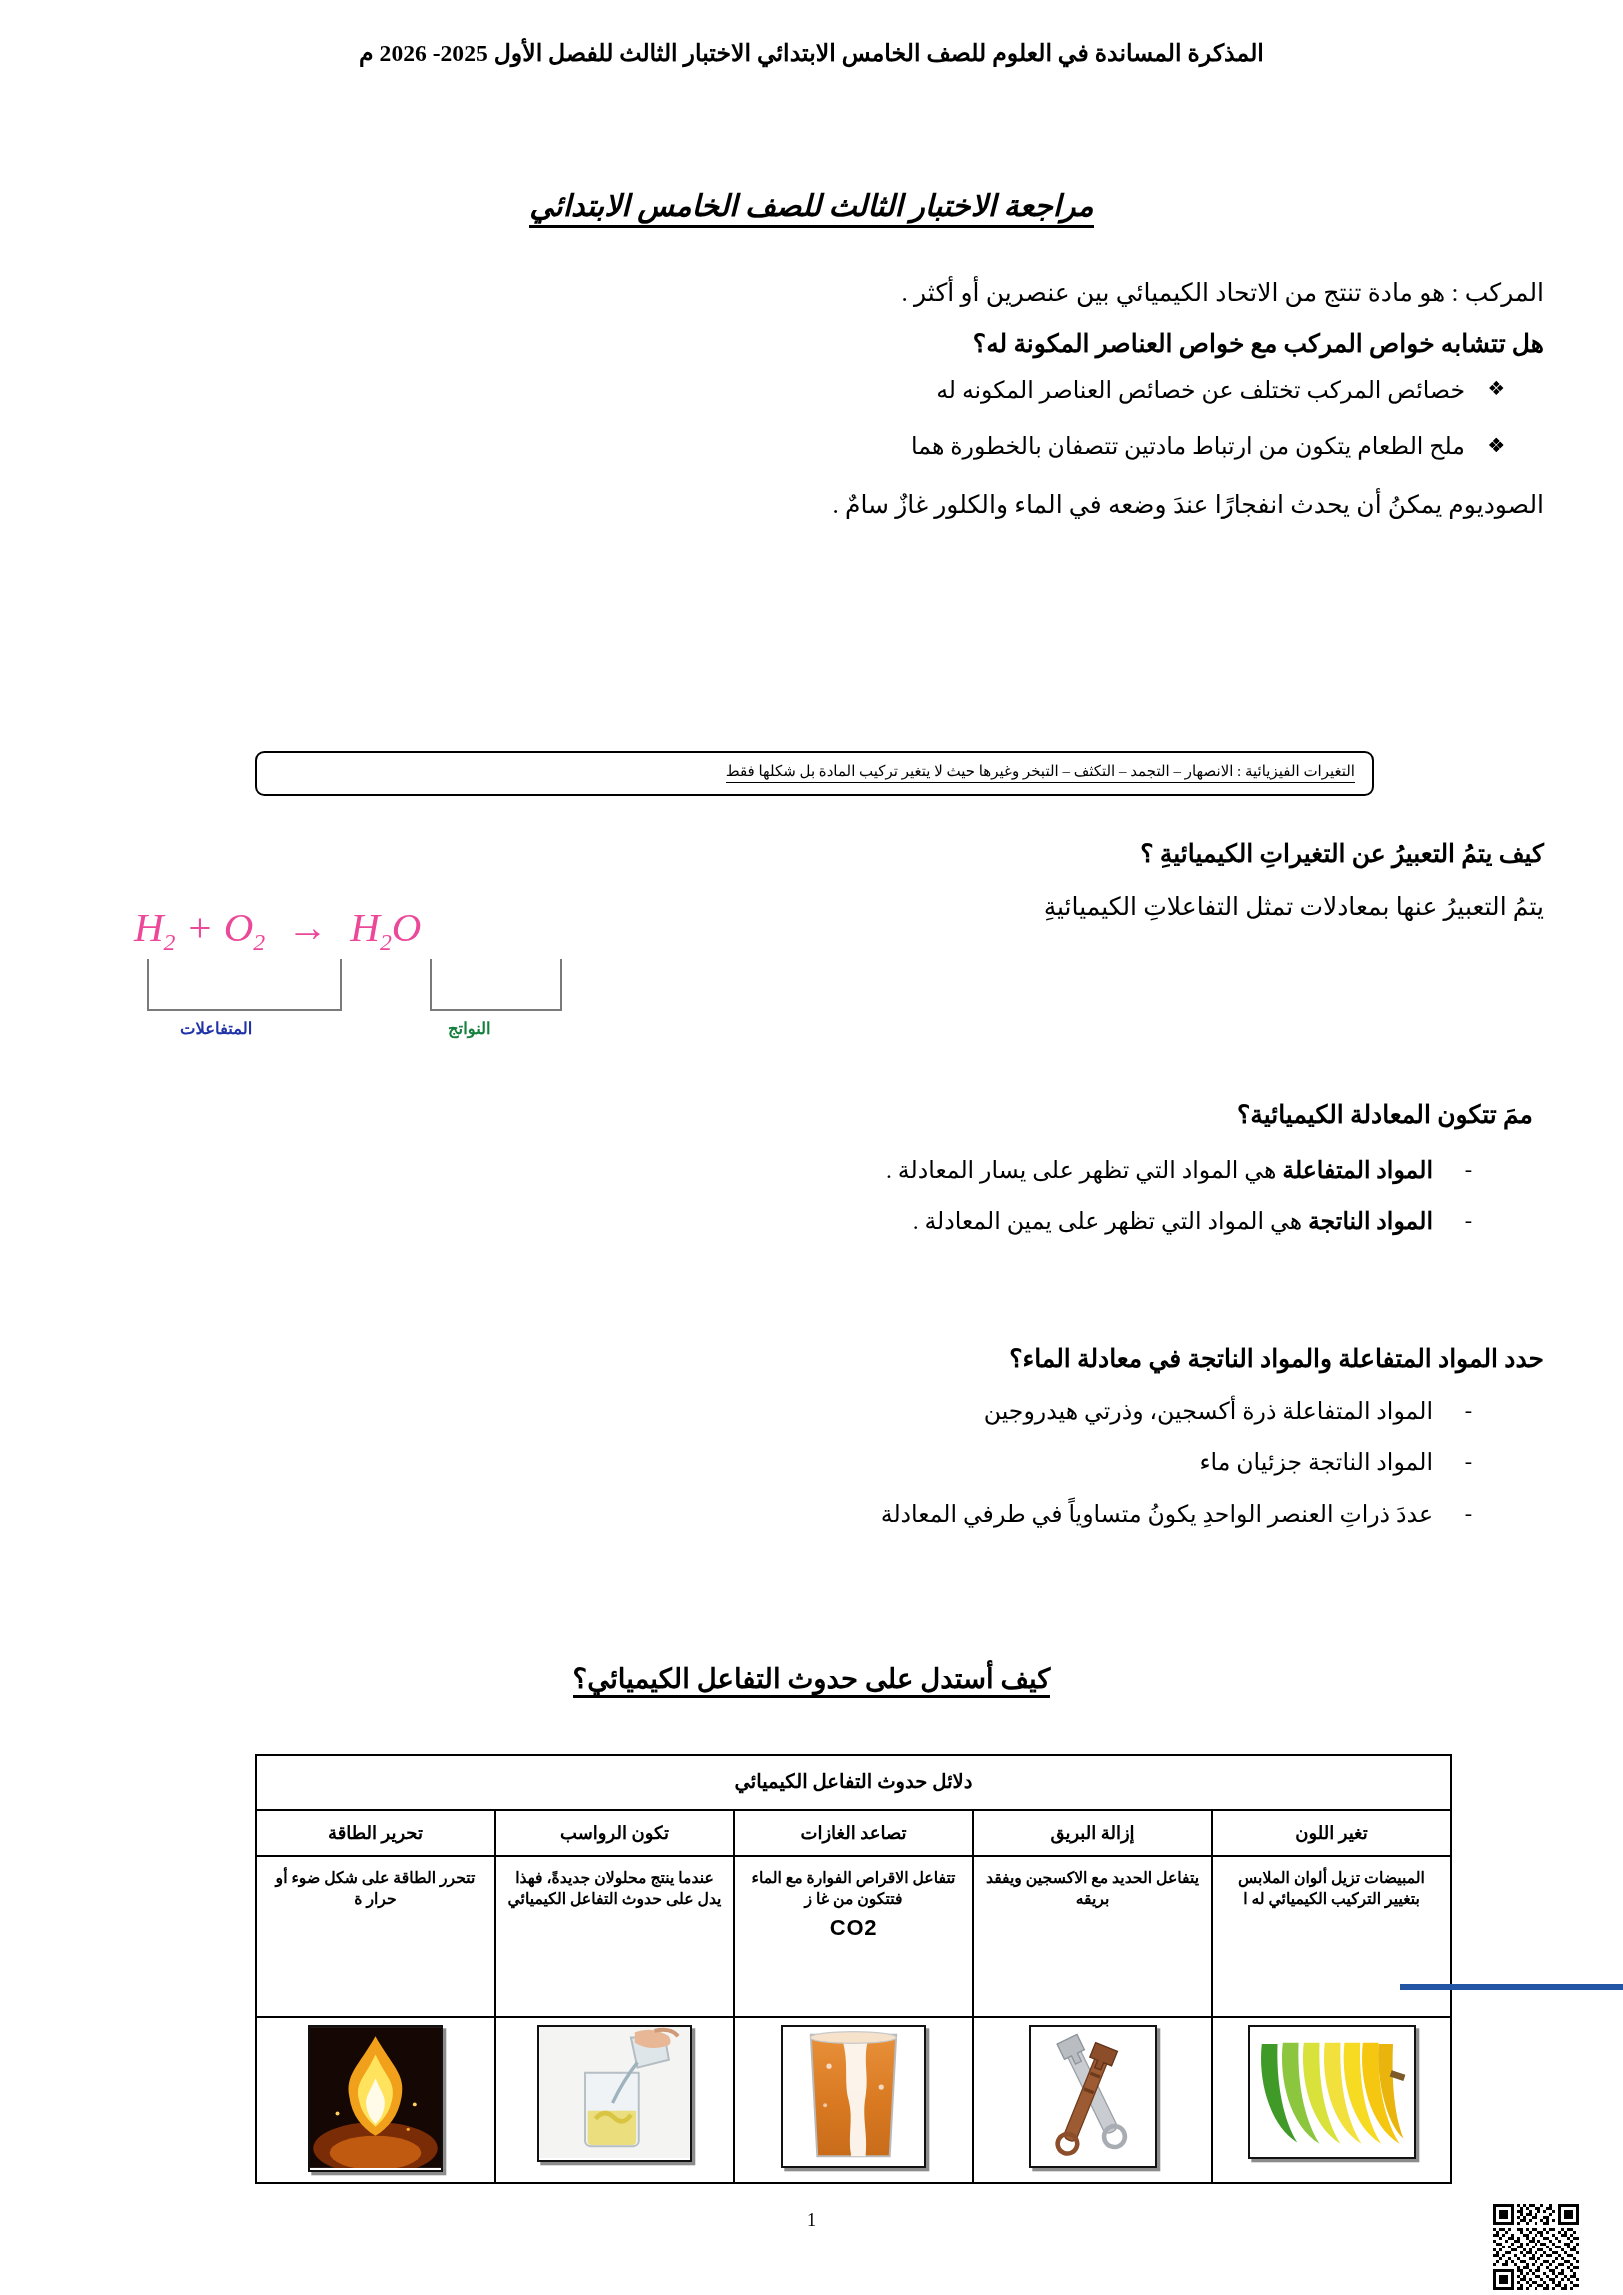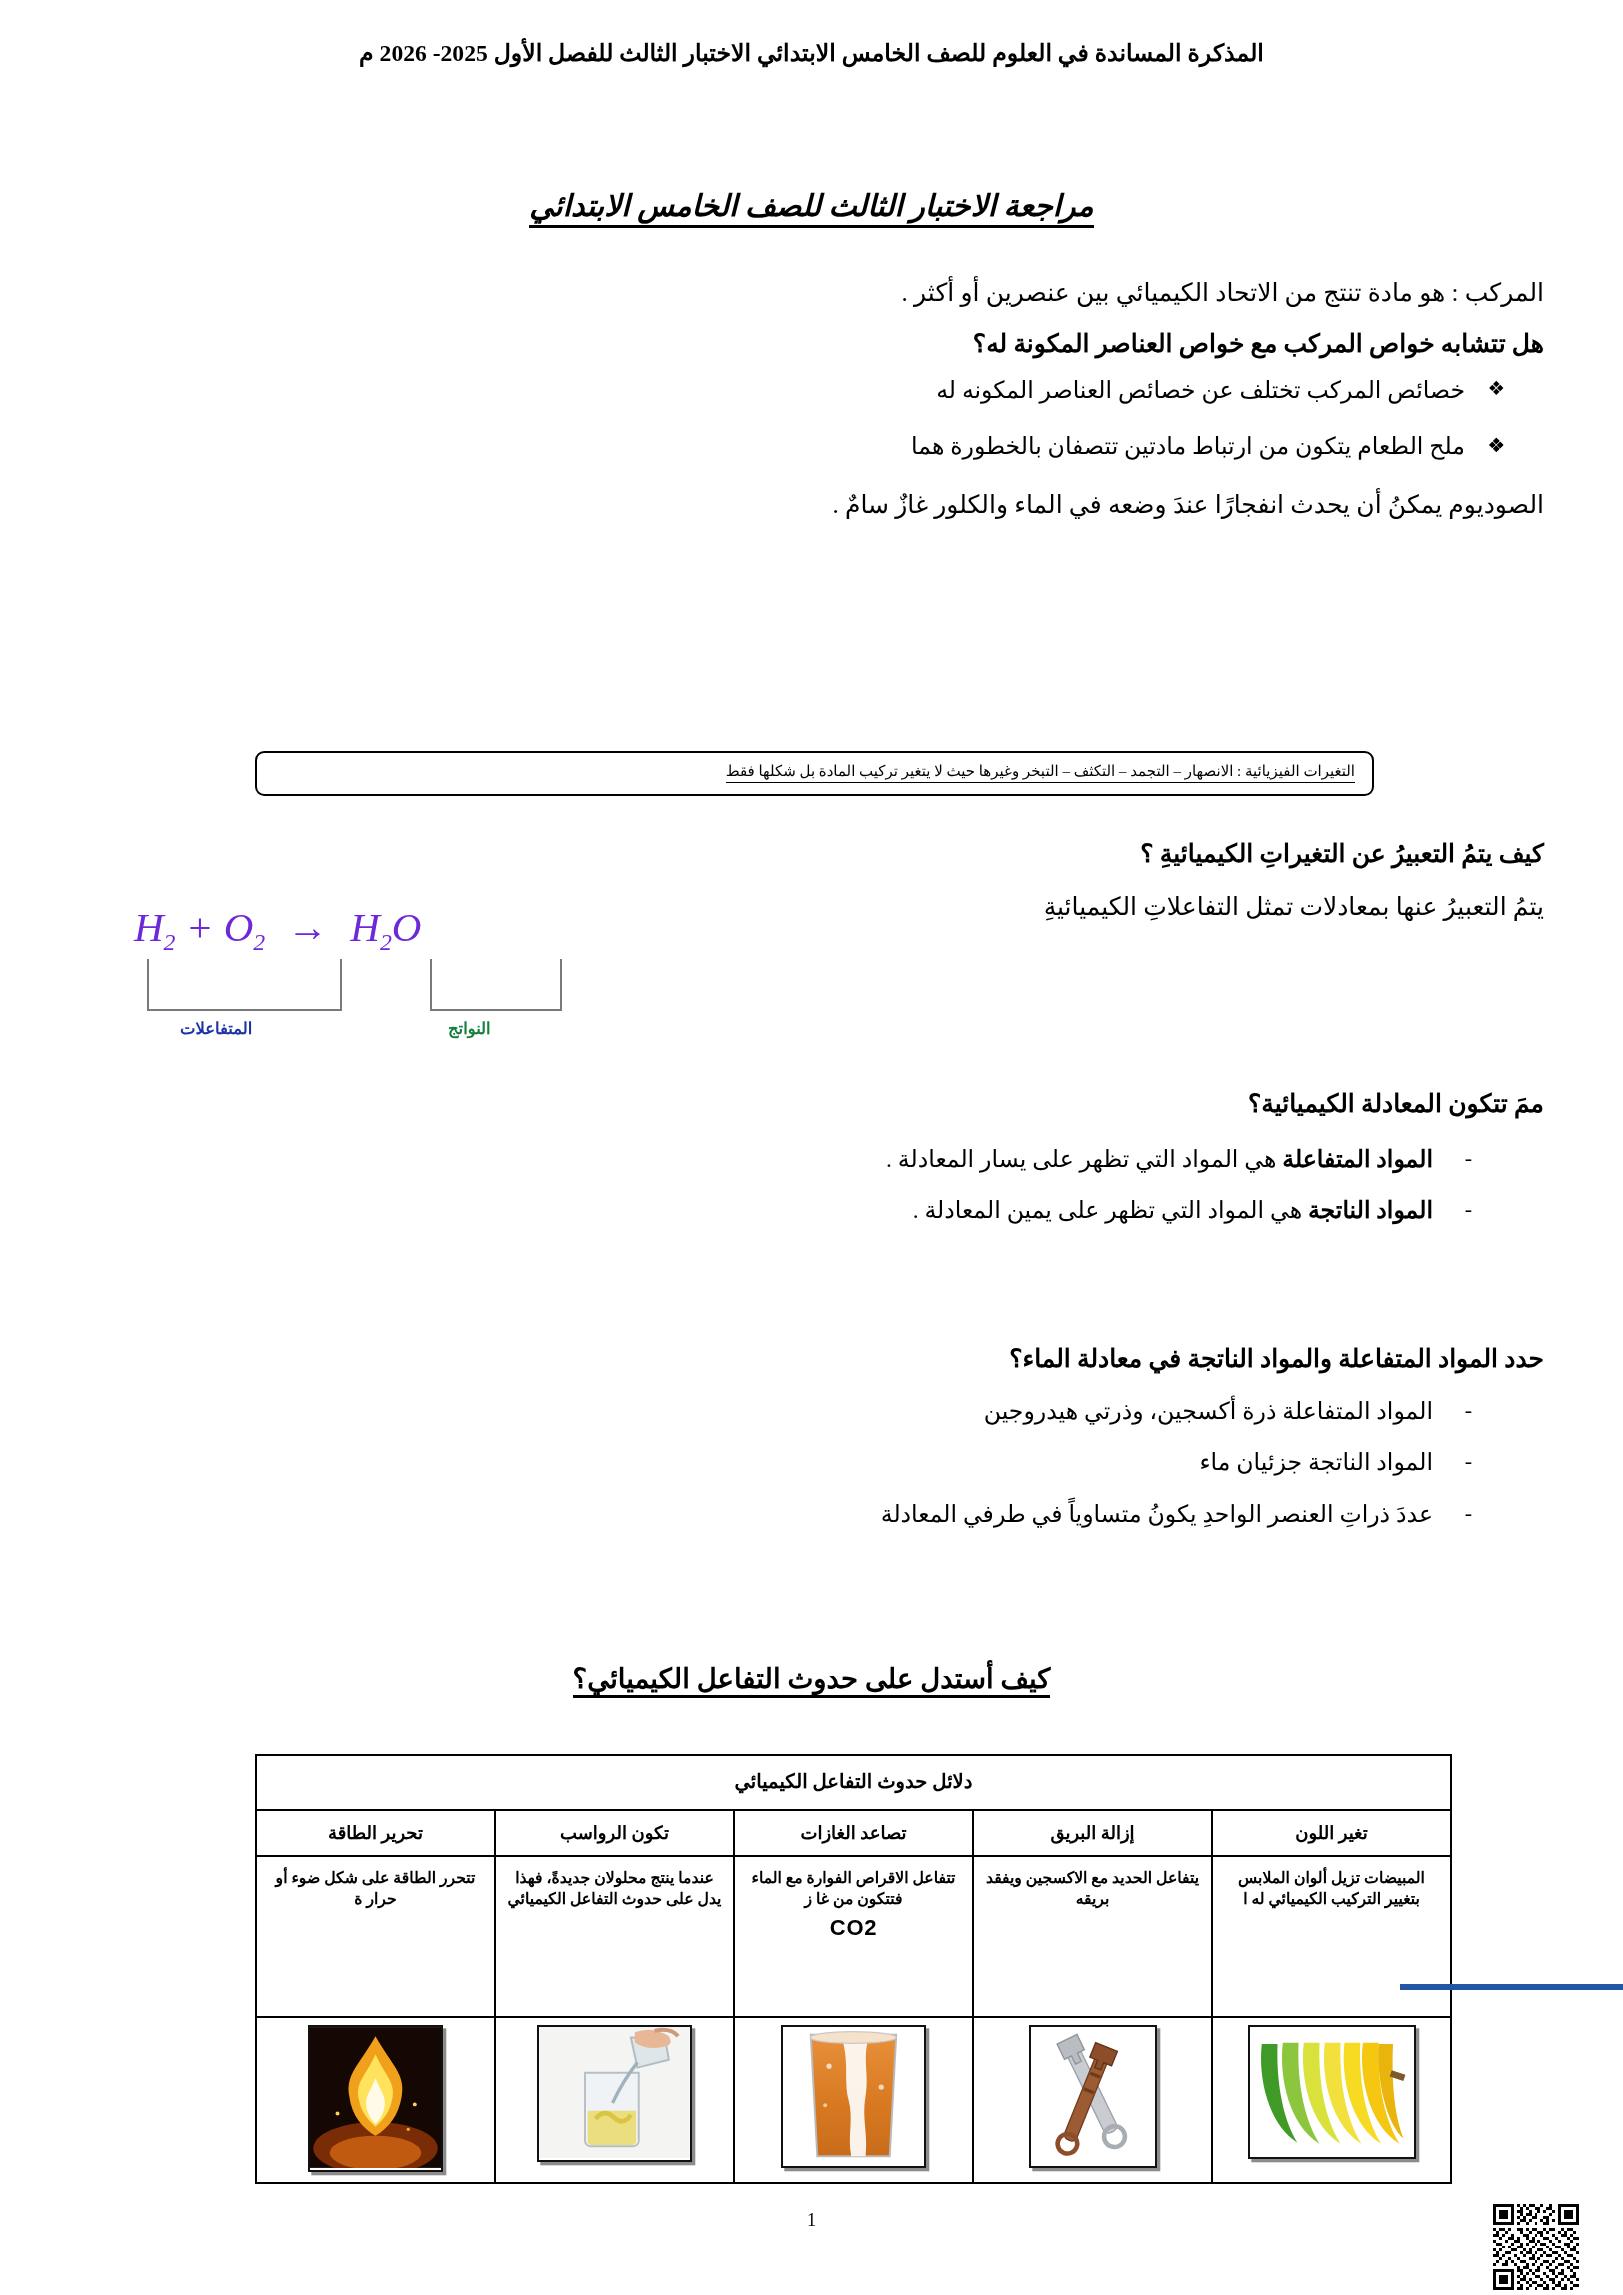--- a/index.html
+++ b/index.html
@@ -72,21 +72,21 @@
   }
   .note-box .note-text{
     font-size:15px; text-align:right; line-height:1.3;
     border-bottom:1.3px solid #000; display:inline-block;
   }
 
   
   .eq-figure{ position:absolute; left:108px; top:903px; width:497px; height:190px; }
   .eq-line{
     font-family:"Liberation Serif", serif; font-style:italic;
-    font-size:41px; color:#6d28d9; direction:ltr; text-align:left;
+    font-size:41px; color:#ec4899; direction:ltr; text-align:left;
     padding-right:0; padding-left:0; margin-left:26px; white-space:nowrap;
   }
   .eq-line sub{ font-size:0.58em; font-style:italic; }
   .eq-arrow{ font-style:normal; padding:0 11.8px; }
   .brackets{ position:relative; height:60px; margin-top:2.6px; direction:ltr; }
   .bracket{
     position:absolute; top:0; height:50px;
     border-left:2px solid #7a7a7a; border-right:2px solid #7a7a7a;
     border-bottom:2px solid #7a7a7a;
   }
@@ -209,21 +209,21 @@
       <div class="bracket bk-react"></div>
       <div class="bracket bk-prod"></div>
     </div>
     <div class="eq-labels">
       <span class="eq-lab react">المتفاعلات</span>
       <span class="eq-lab prod">النواتج</span>
     </div>
   </div>
 
   <div style="position:absolute; top:1086px; right:79px; left:79px;">
-    <p class="q-bold" style="margin:0; padding-left:255px;">ممَ تتكون المعادلة الكيميائية؟</p>
+    <p class="q-bold" style="margin:11px; padding-left:255px;">ممَ تتكون المعادلة الكيميائية؟</p>
     <ul class="dashlist" style="margin-top:19.6px;">
       <li>
         <span class="dash">-</span>
         <b>المواد المتفاعلة</b><span> هي المواد التي تظهر على يسار المعادلة .</span>
       </li>
       <li>
         <span class="dash">-</span>
         <b>المواد الناتجة</b><span>      هي المواد التي تظهر على يمين المعادلة .</span>
       </li>
     </ul>

